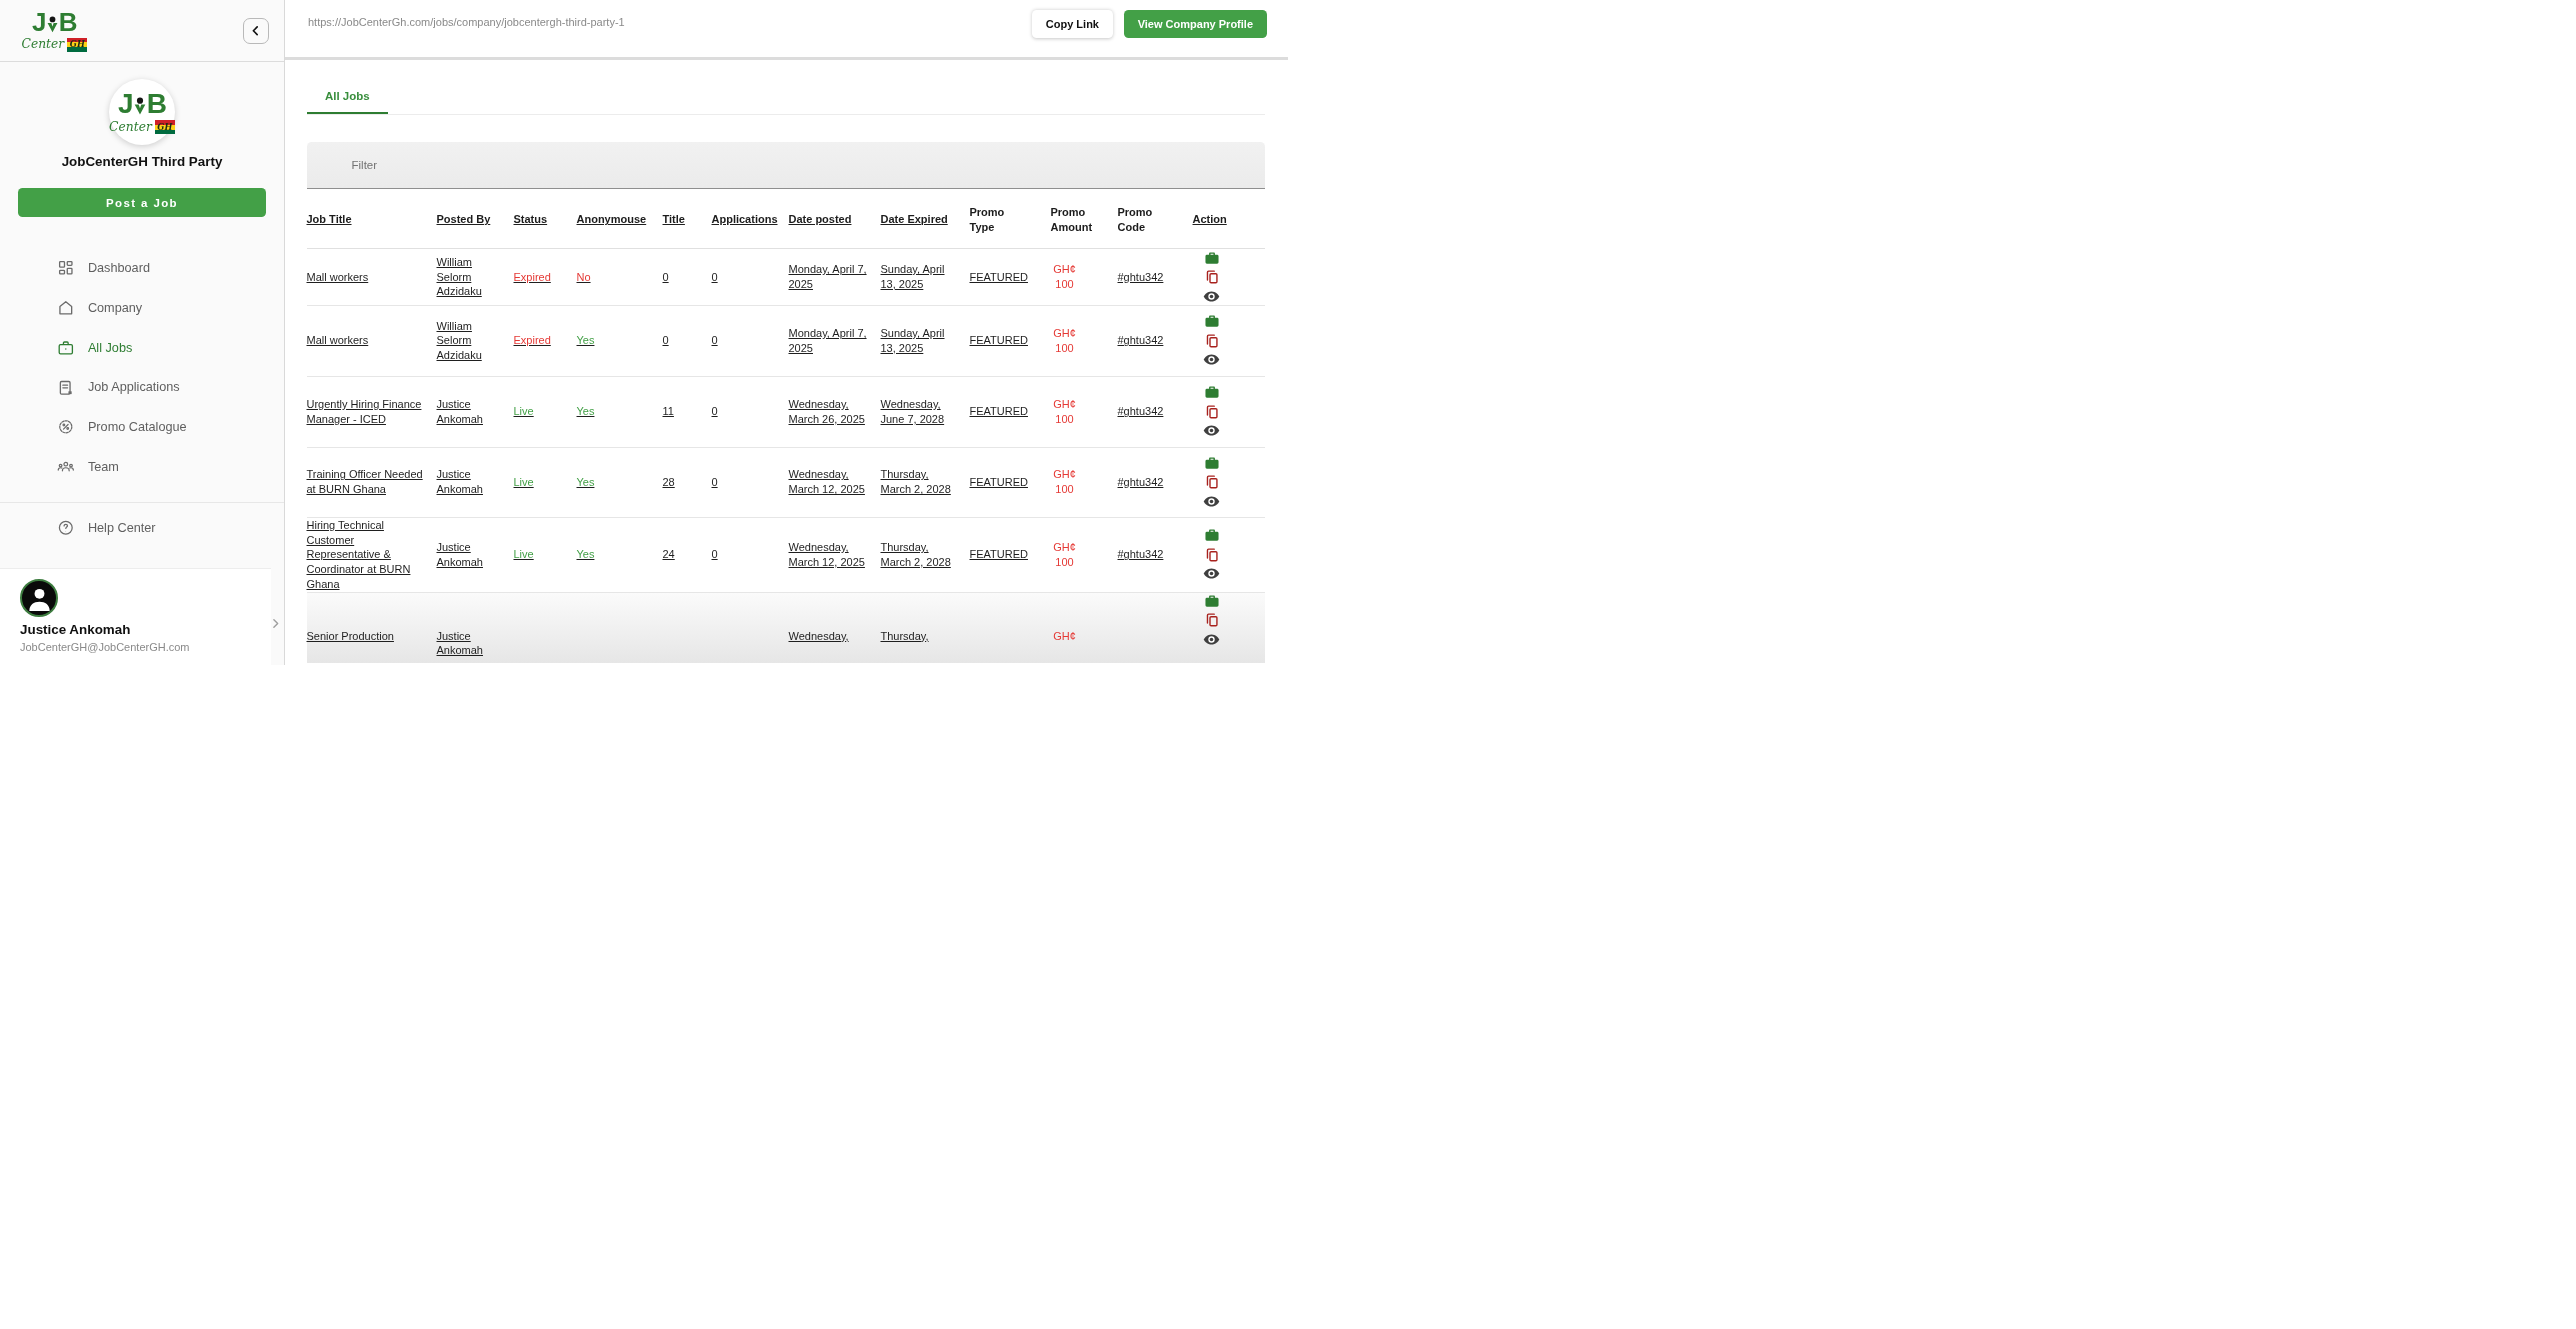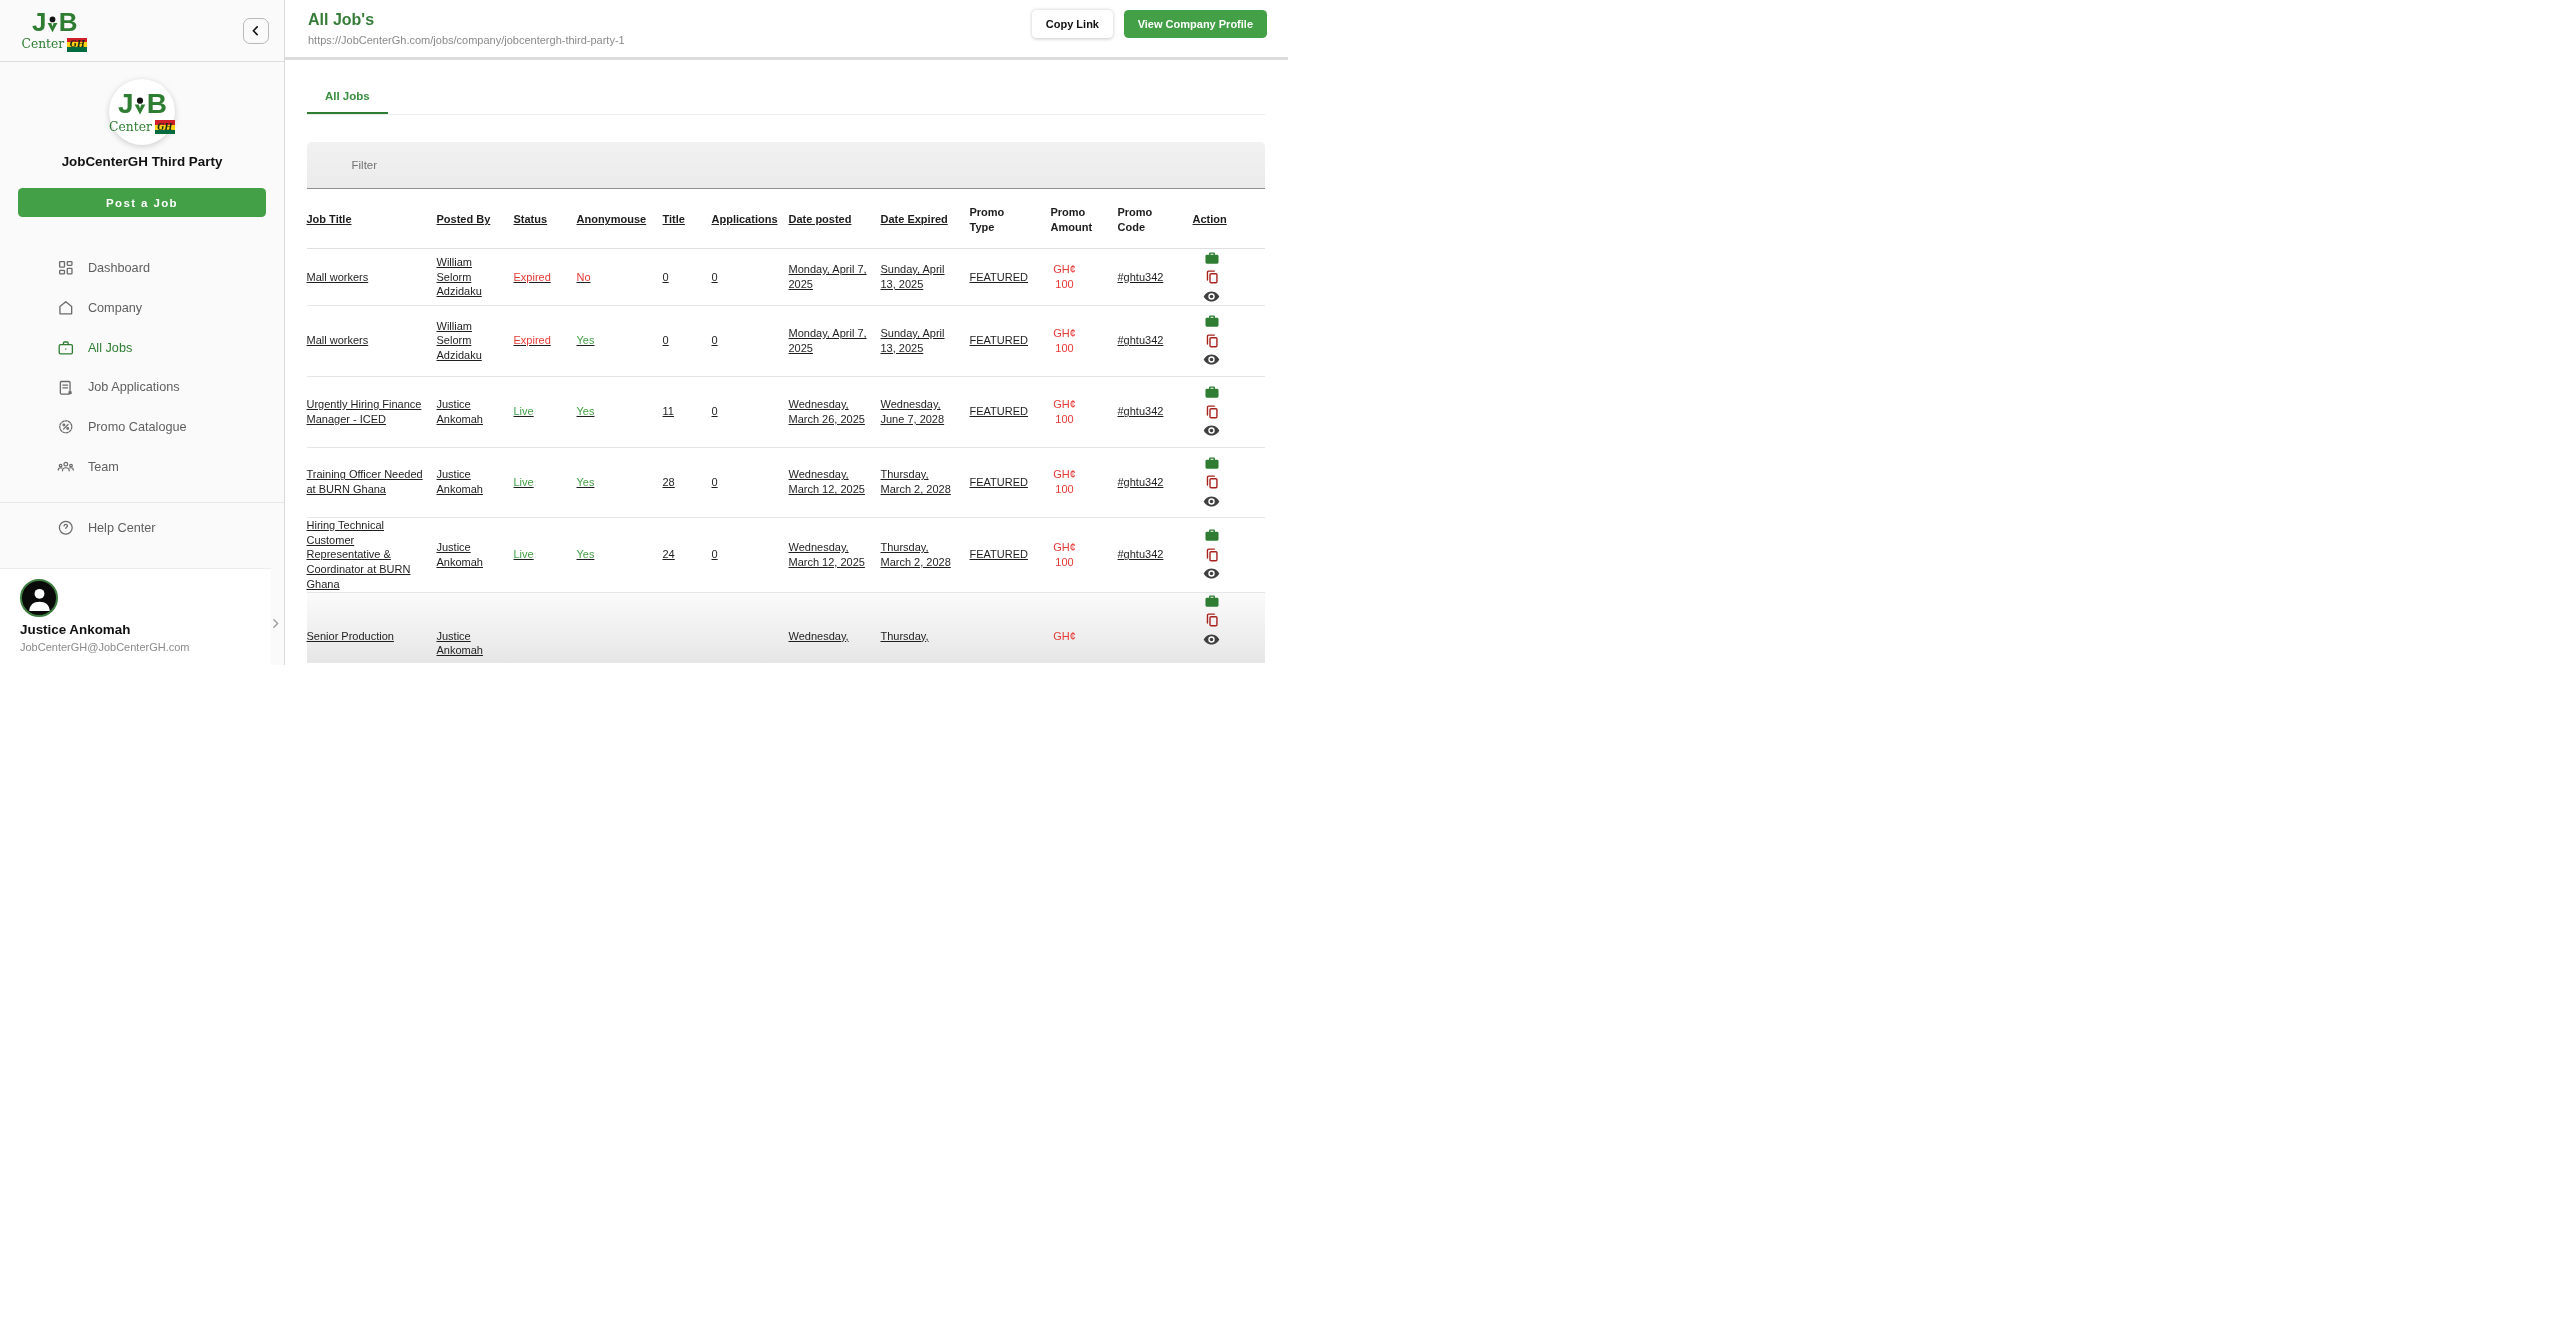--- a/index.html
+++ b/index.html
@@ -14,21 +14,21 @@
   
   .logo{display:inline-block;text-align:center;line-height:1;}
   .logo .word{font-weight:800;color:#2e7d32;letter-spacing:-0.8px;display:flex;align-items:flex-end;justify-content:center;}
   .logo-sm .word{font-size:26px;}
   .logo-lg .word{font-size:28px;}
   .person-glyph{display:inline-block;position:relative;}
   .logo-sm .person-glyph{width:13px;height:23px;}
   .logo-lg .person-glyph{width:14px;height:24.5px;}
   .person-glyph svg{position:absolute;left:0;bottom:0.8px;width:100%;height:90%;}
   .logo-sub{display:flex;align-items:center;justify-content:center;gap:3.1px;margin-top:2.3px;}
-  .logo-center{font-family:"DejaVu Serif","Liberation Serif",serif;color:#2e7d32;}
+  .logo-center{font-family:"DejaVu Serif","Liberation Serif",serif;font-style:italic;color:#2e7d32;}
   .logo-sm .logo-center{font-size:12.3px;}
   .logo-lg .logo-center{font-size:12.3px;}
   .gh-badge{position:relative;display:inline-block;width:20px;height:14px;}
   .gh-badge .s{position:absolute;left:0;width:100%;}
   .gh-badge .s.r{top:0;height:34%;background:#cf2027;}
   .gh-badge .s.y{top:34%;height:33%;background:#fcd116;}
   .gh-badge .s.g{top:67%;height:33%;background:#006b3f;}
   .gh-badge .t{position:absolute;inset:0;display:flex;align-items:center;justify-content:center;font-family:"DejaVu Serif","Liberation Serif",serif;font-style:italic;font-weight:700;font-size:8.4px;color:#1c2b15;}
 
   .company-block{text-align:center;padding-top:17px;}
@@ -251,21 +251,20 @@
     </div>
     <span class="expand-chevron">
         <svg width="13" height="13" viewBox="0 0 24 24" fill="none" stroke="currentColor" stroke-width="2.6" stroke-linecap="round" stroke-linejoin="round">
           <polyline points="9 5 16 12 9 19"></polyline>
         </svg>
       </span>
   </aside>
 
   <main class="main">
     <div class="main-header">
-      <div class="page-title">All Job's</div>
       <div class="page-url">https://JobCenterGh.com/jobs/company/jobcentergh-third-party-1</div>
       <div class="header-actions">
         <button class="btn btn-plain">Copy Link</button>
         <button class="btn btn-green">View Company Profile</button>
       </div>
     </div>
 
     <div class="content">
       <div class="tab-bar">
         <div class="tab active">All Jobs</div>

